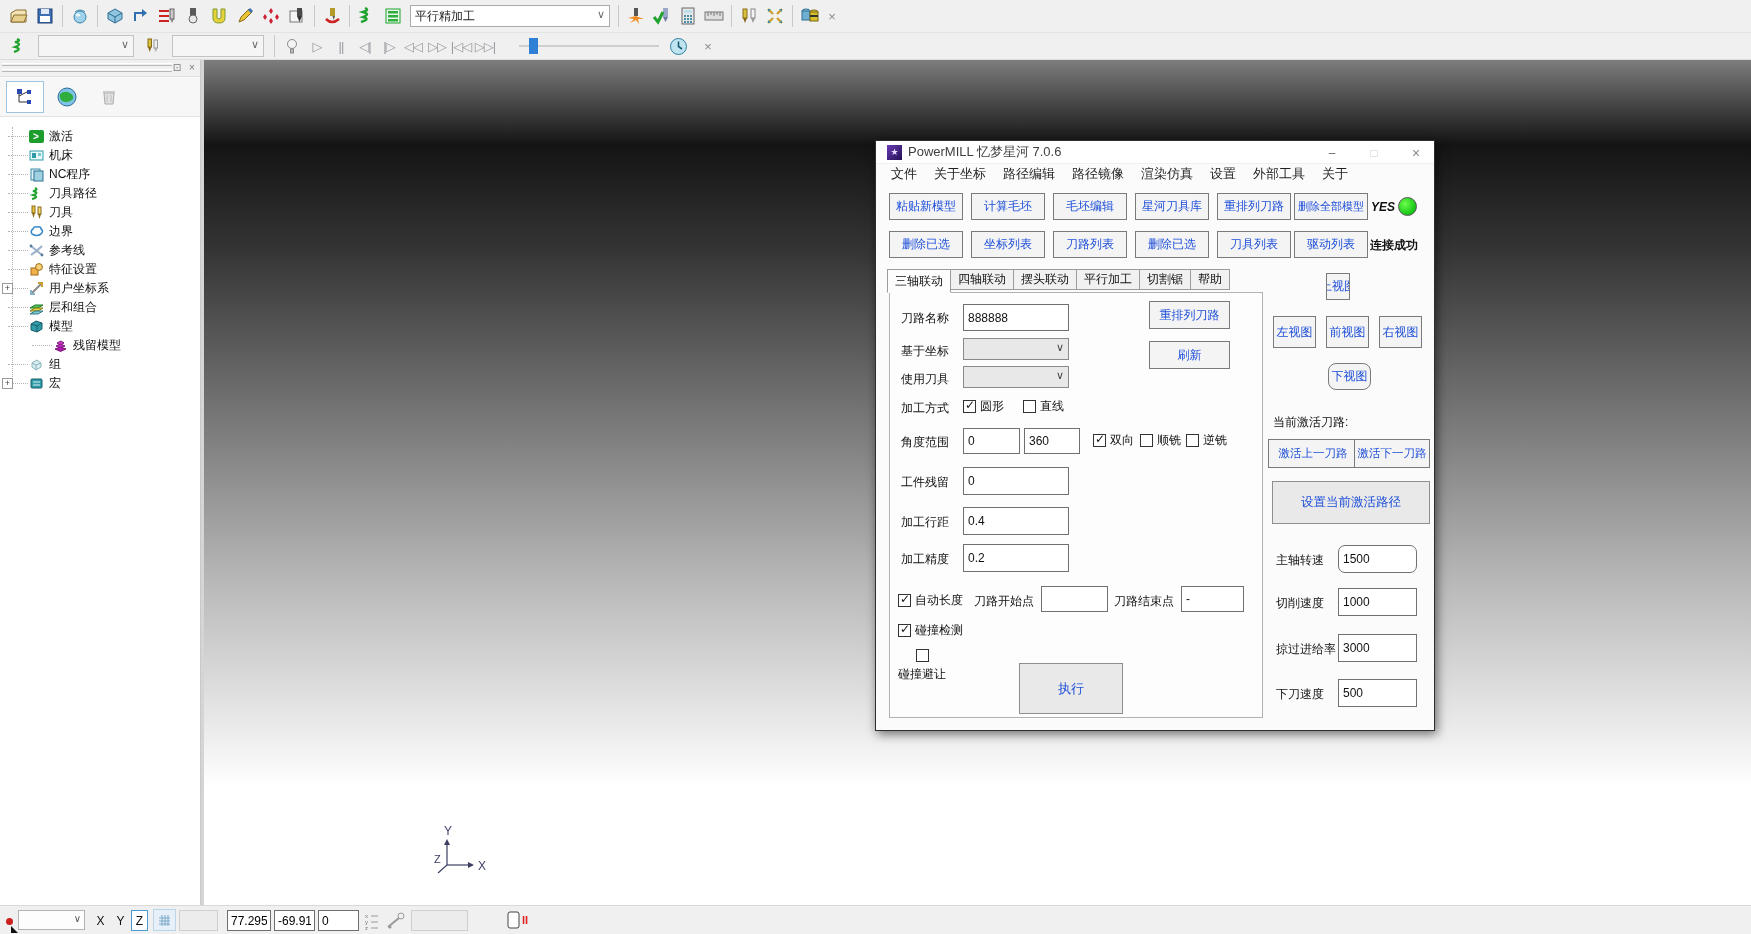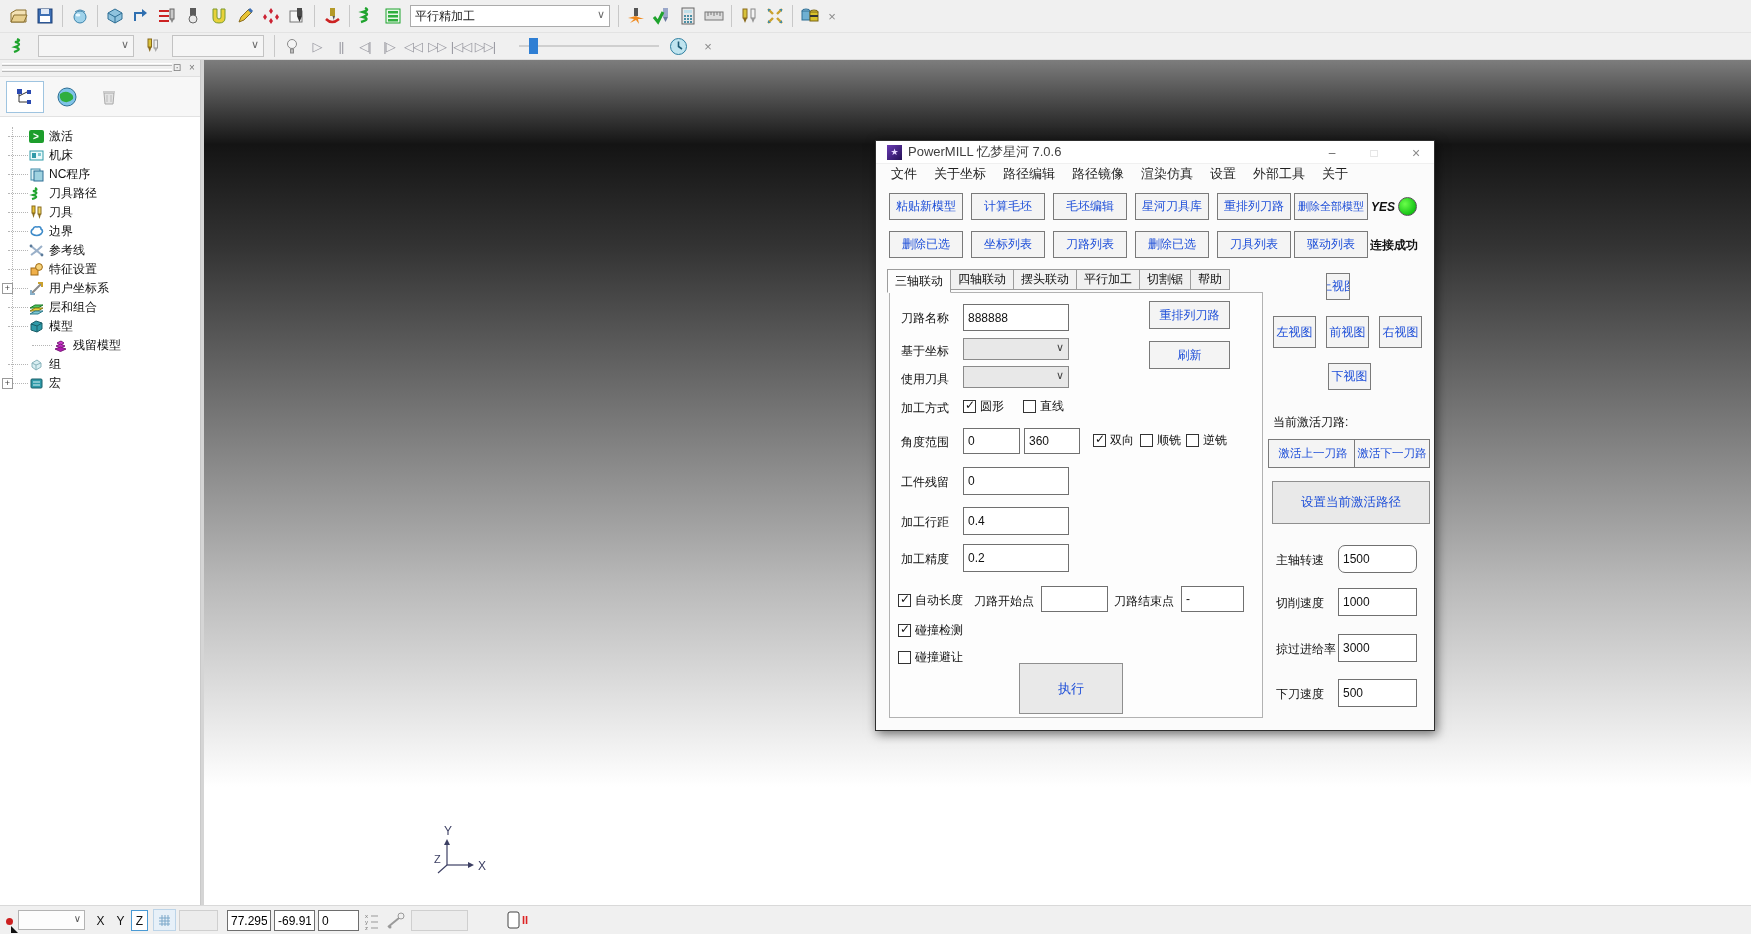--- a/index.html
+++ b/index.html
@@ -708,31 +708,31 @@
     </div>
     <span class="flabel" style="left:98px; top:452px;">刀路开始点</span>
     <input class="finput" style="left: 165px; top: 445px; width: 67px; height: 26px;" value="">
     <span class="flabel" style="left:238px; top:452px;">刀路结束点</span>
     <input class="finput" style="left: 305px; top: 445px; width: 63px; height: 26px;" value="-">
 
     <div class="cbrow" style="left:22px; top:481px;">
       <span class="cb checked"></span>
       <span class="cblabel">碰撞检测</span>
     </div>
-    <div class="cbrow" style="left:22px; top:508px;">
+    <div class="cbrow" style="left:22px; top:508px;flex-direction:column;">
       <span class="cb"></span>
       <span class="cblabel">碰撞避让</span>
     </div>
     <div class="wbtn bigbtn" style="left:143px; top:490px; width:104px; height:51px;margin-top:32px;">执行</div>
 
     <div class="wbtn" style="left:450px; top:132px; width:24px; height:27px;">上视图</div>
     <div class="wbtn" style="left:397px; top:175px; width:43px; height:32px;">左视图</div>
     <div class="wbtn" style="left:450px; top:175px; width:43px; height:32px;">前视图</div>
     <div class="wbtn" style="left:503px; top:175px; width:43px; height:32px;">右视图</div>
-    <div class="wbtn" style="left:452px; top:222px; width:43px; height:27px;">下视图</div>
+    <div class="wbtn" style="left:452px; top:222px; width:43px; height:27px;border-radius:8px;">下视图</div>
 
     <span class="flabel" style="left:397px; top:273px;">当前激活刀路:</span>
     <div class="wbtn" style="left:392px; top:298px; width:90px; height:29px; font-size:11.5px;">激活上一刀路</div>
     <div class="wbtn" style="left:478px; top:298px; width:76px; height:29px; font-size:11.5px;">激活下一刀路</div>
     <div class="wbtn bigbtn" style="left:396px; top:340px; width:158px; height:43px; font-size:12.5px;">设置当前激活路径</div>
 
     <span class="flabel" style="left:400px; top:411px;">主轴转速</span>
     <input class="finput" style="left: 462px; top: 404px; width: 79px; height: 28px; border-radius: 7px;" value="1500">
     <span class="flabel" style="left:400px; top:454px;">切削速度</span>
     <input class="finput" style="left: 462px; top: 447px; width: 79px; height: 28px;" value="1000">

